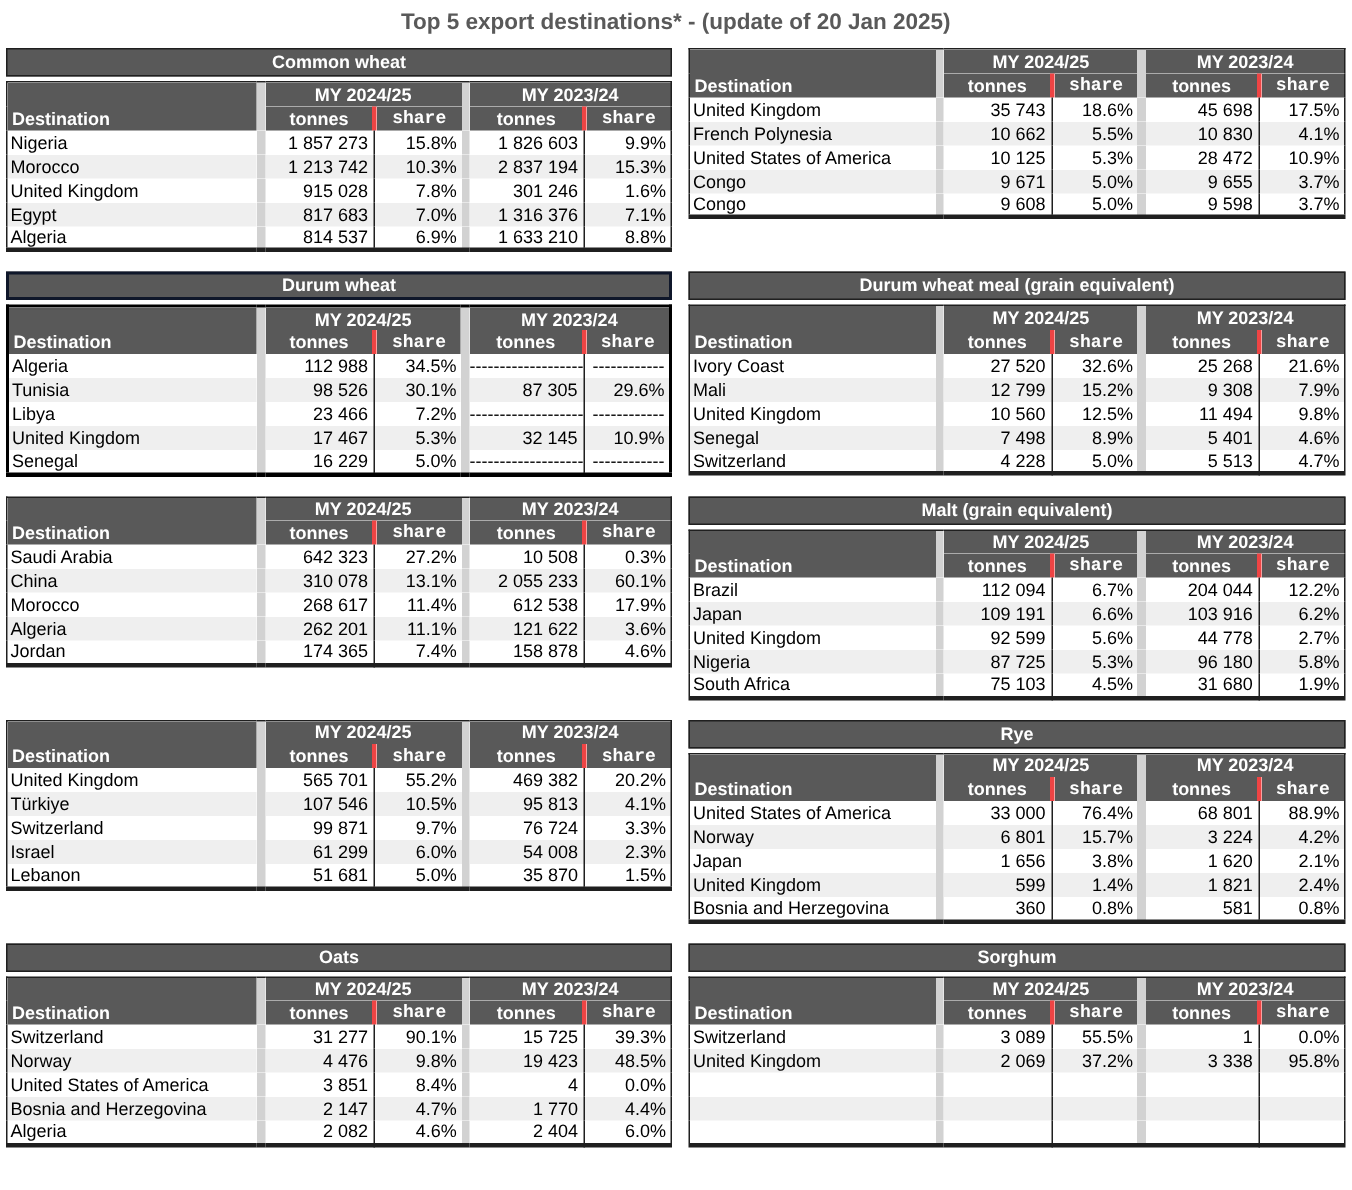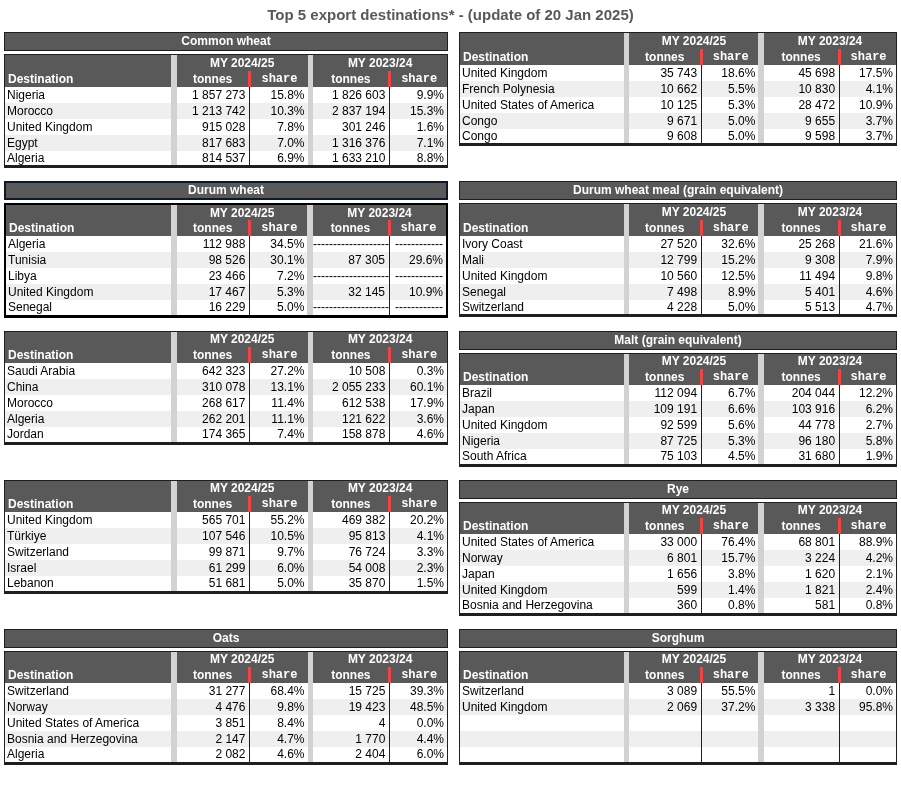--- a/index.html
+++ b/index.html
@@ -721,21 +721,21 @@
           <th class="share">share</th>
           <th class="tonnes">tonnes</th>
           <th class="share">share</th>
         </tr>
       </thead>
       <tbody>
             <tr>
               <td class="dest">Switzerland</td>
               <td class="sep"></td>
               <td class="num">31 277</td>
-              <td class="pct">68.4%</td>
+              <td class="pct">90.1%</td>
               <td class="sep"></td>
               <td class="num">15 725</td>
               <td class="pct">39.3%</td>
             </tr>
             <tr>
               <td class="dest">Norway</td>
               <td class="sep"></td>
               <td class="num">4 476</td>
               <td class="pct">9.8%</td>
               <td class="sep"></td>

